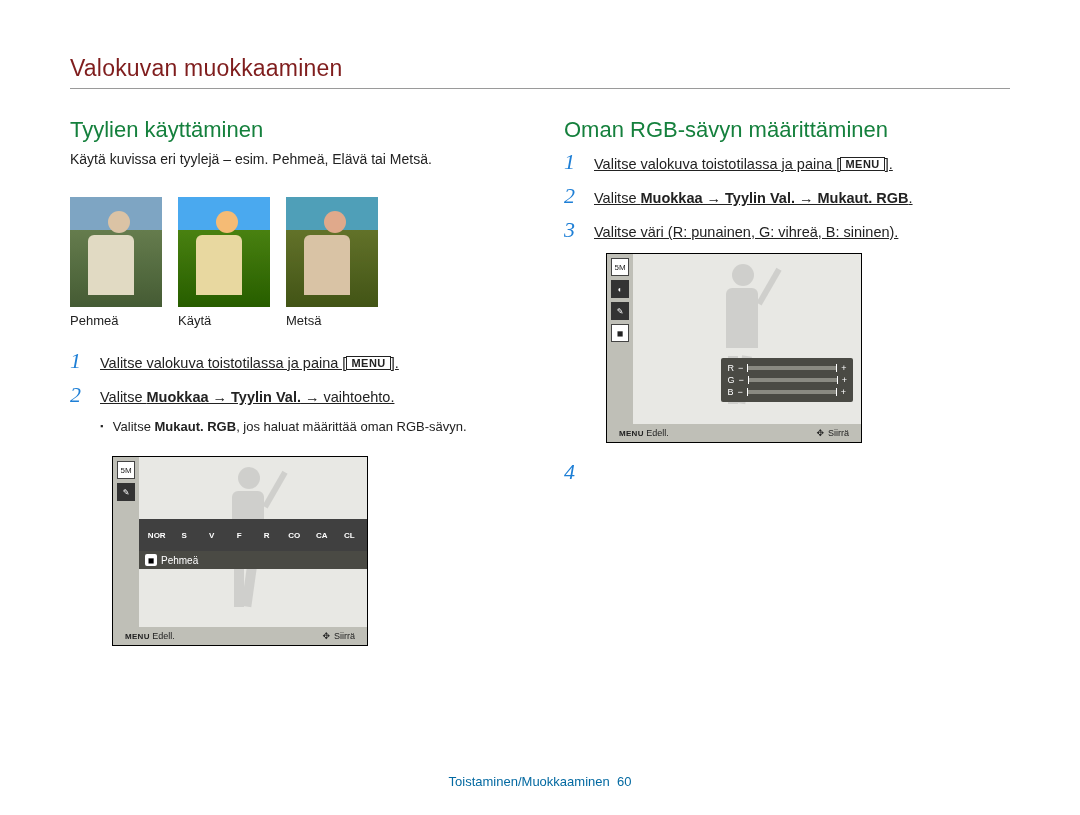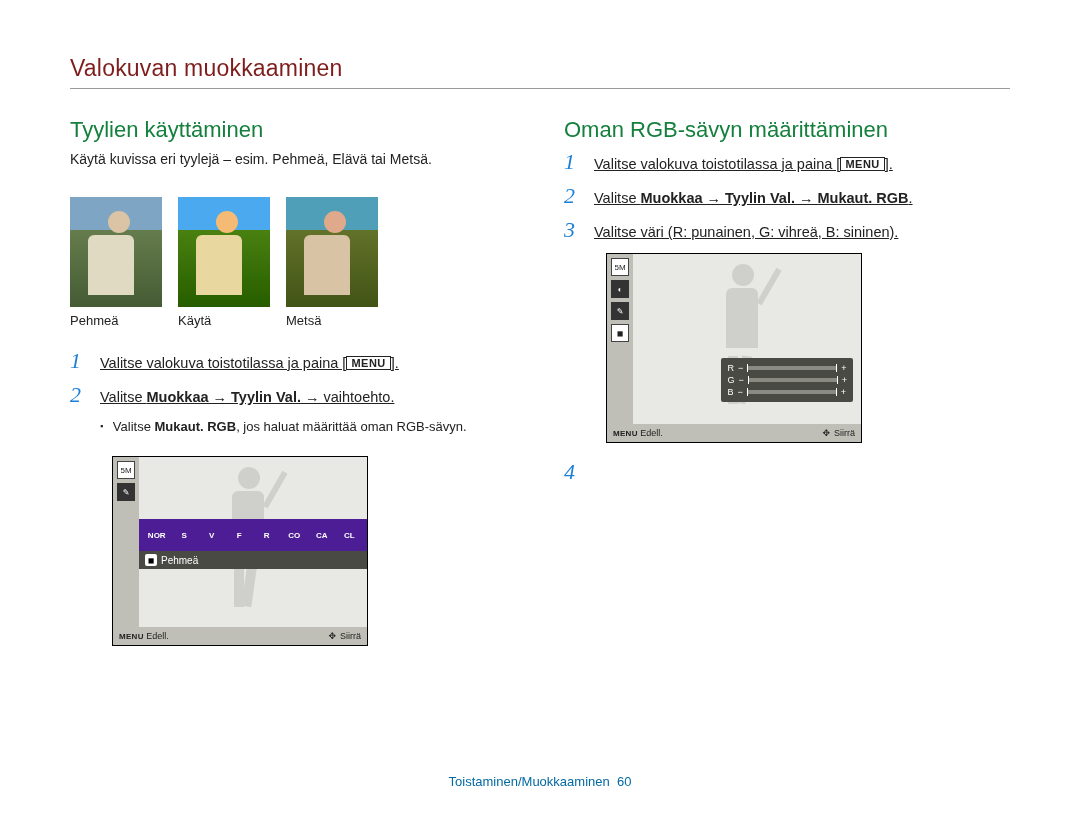--- a/index.html
+++ b/index.html
@@ -138,21 +138,21 @@
     width:90px; height:140px; opacity:0.25;
   }
   .ghost .g-head { width:22px; height:22px; background:#888; border-radius:50%; margin-left:30px; }
   .ghost .g-arm { position:absolute; left:54px; top:0; width:6px; height:40px; background:#888; transform:rotate(30deg); transform-origin:bottom; }
   .ghost .g-body { width:32px; height:60px; background:#888; margin-left:24px; margin-top:2px; border-radius:6px 6px 0 0; }
   .ghost .g-leg1 { position:absolute; bottom:0; left:26px; width:10px; height:48px; background:#888; }
   .ghost .g-leg2 { position:absolute; bottom:0; left:40px; width:10px; height:48px; background:#888; transform:rotate(8deg); transform-origin:top; }
 
   .style-strip {
     position:absolute; left:0; top:62px; right:0;
-    background:#4c1d95; color:#fff;
+    background:#404040; color:#fff;
     height:32px;
     display:flex; align-items:center;
     padding:0 4px;
   }
   .style-strip .chip {
     flex:1; text-align:center; font-size:8px; font-weight:bold;
     display:flex; align-items:center; justify-content:center;
     height:16px;
   }
   .style-label-row {
@@ -178,21 +178,21 @@
   .rgb-row .bar { width:90px; height:4px; background:#8a8a82; position:relative; }
   .rgb-row .bar::before, .rgb-row .bar::after {
     content:""; position:absolute; top:-2px; width:1px; height:8px; background:#fff;
   }
   .rgb-row .bar::before { left:0; }
   .rgb-row .bar::after { right:0; }
 
   .lcd-footer {
     height:18px; background:#bfbfb7;
     display:flex; align-items:center; justify-content:space-between;
-    padding:0 6px; font-size:9px;
+    padding:0 12px; font-size:9px;
   }
   .lcd-footer .menu-lbl { font-weight:bold; font-size:8px; letter-spacing:0.3px; }
   .lcd-footer .nav-ic::before { content:"✥"; margin-right:4px; }
 
   .page-footer {
     position:absolute; bottom:26px; left:0; right:0;
     text-align:center; font-size:13px; color:#0369a1;
   }
 </style>
 </head>

